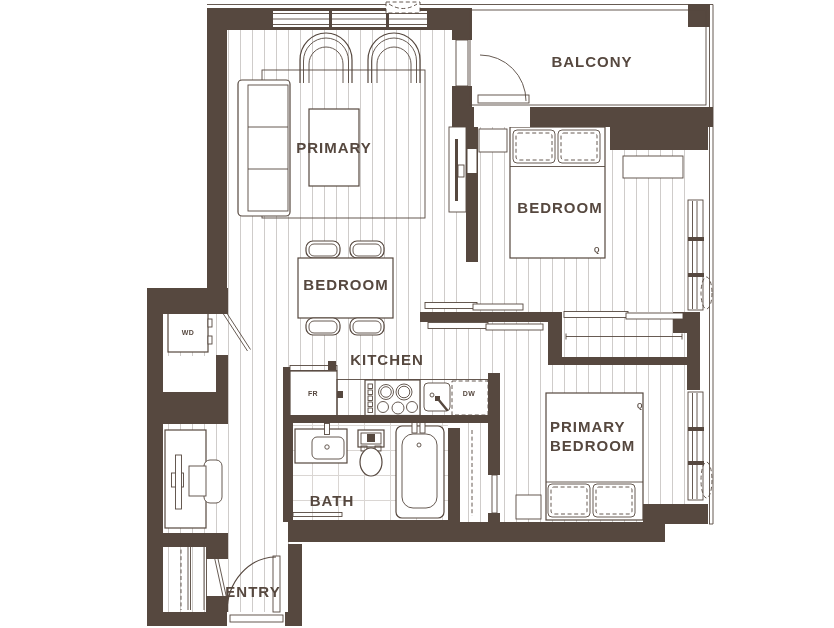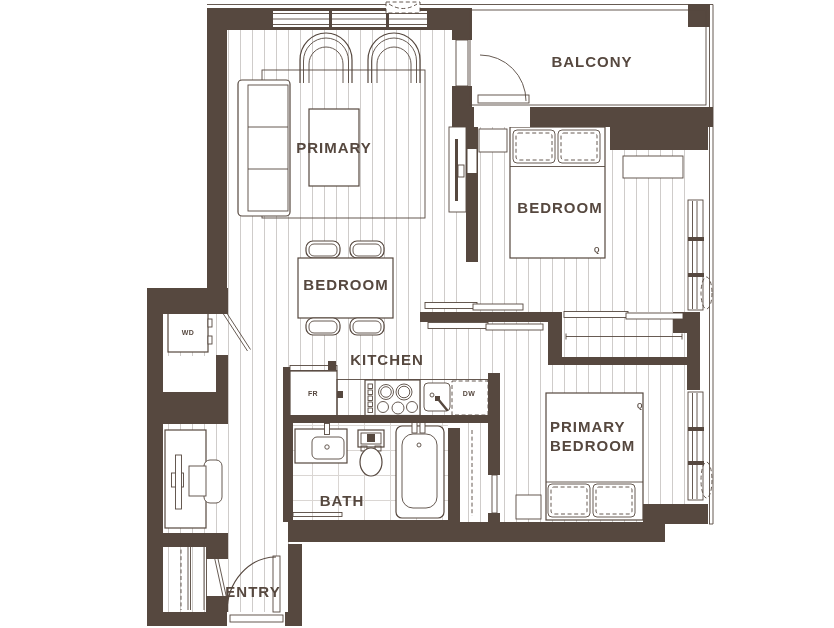--- a/index.html
+++ b/index.html
@@ -311,21 +311,21 @@
       <rect class="wall" x="688" y="427" width="16" height="4"></rect>
       <rect class="wall" x="688" y="461" width="16" height="4"></rect>
       <ellipse cx="706.5" cy="480" rx="5.5" ry="18" class="lnthin dash"></ellipse>
     </g>
   </g>
 </svg>
 
 <div class="lbl room" style="left:334px;top:147px;">PRIMARY</div>
 <div class="lbl room" style="left:346px;top:284px;">BEDROOM</div>
 <div class="lbl room" style="left:387px;top:359px;">KITCHEN</div>
-<div class="lbl room" style="left:342px;top:500px;">BATH</div>
+<div class="lbl room" style="left:332px;top:500px;">BATH</div>
 <div class="lbl room" style="left:253px;top:591px;">ENTRY</div>
 <div class="lbl room" style="left:592px;top:61px;">BALCONY</div>
 <div class="lbl room" style="left:560px;top:207px;">BEDROOM</div>
 <div class="lbl room two-line" style="left:595px;top:437px;">
   <span>PRIMARY</span>
   <span>BEDROOM</span>
 </div>
 <div class="lbl small" style="left:188px;top:332px;">WD</div>
 <div class="lbl small" style="left:313px;top:393px;">FR</div>
 <div class="lbl small" style="left:469px;top:393px;">DW</div>

